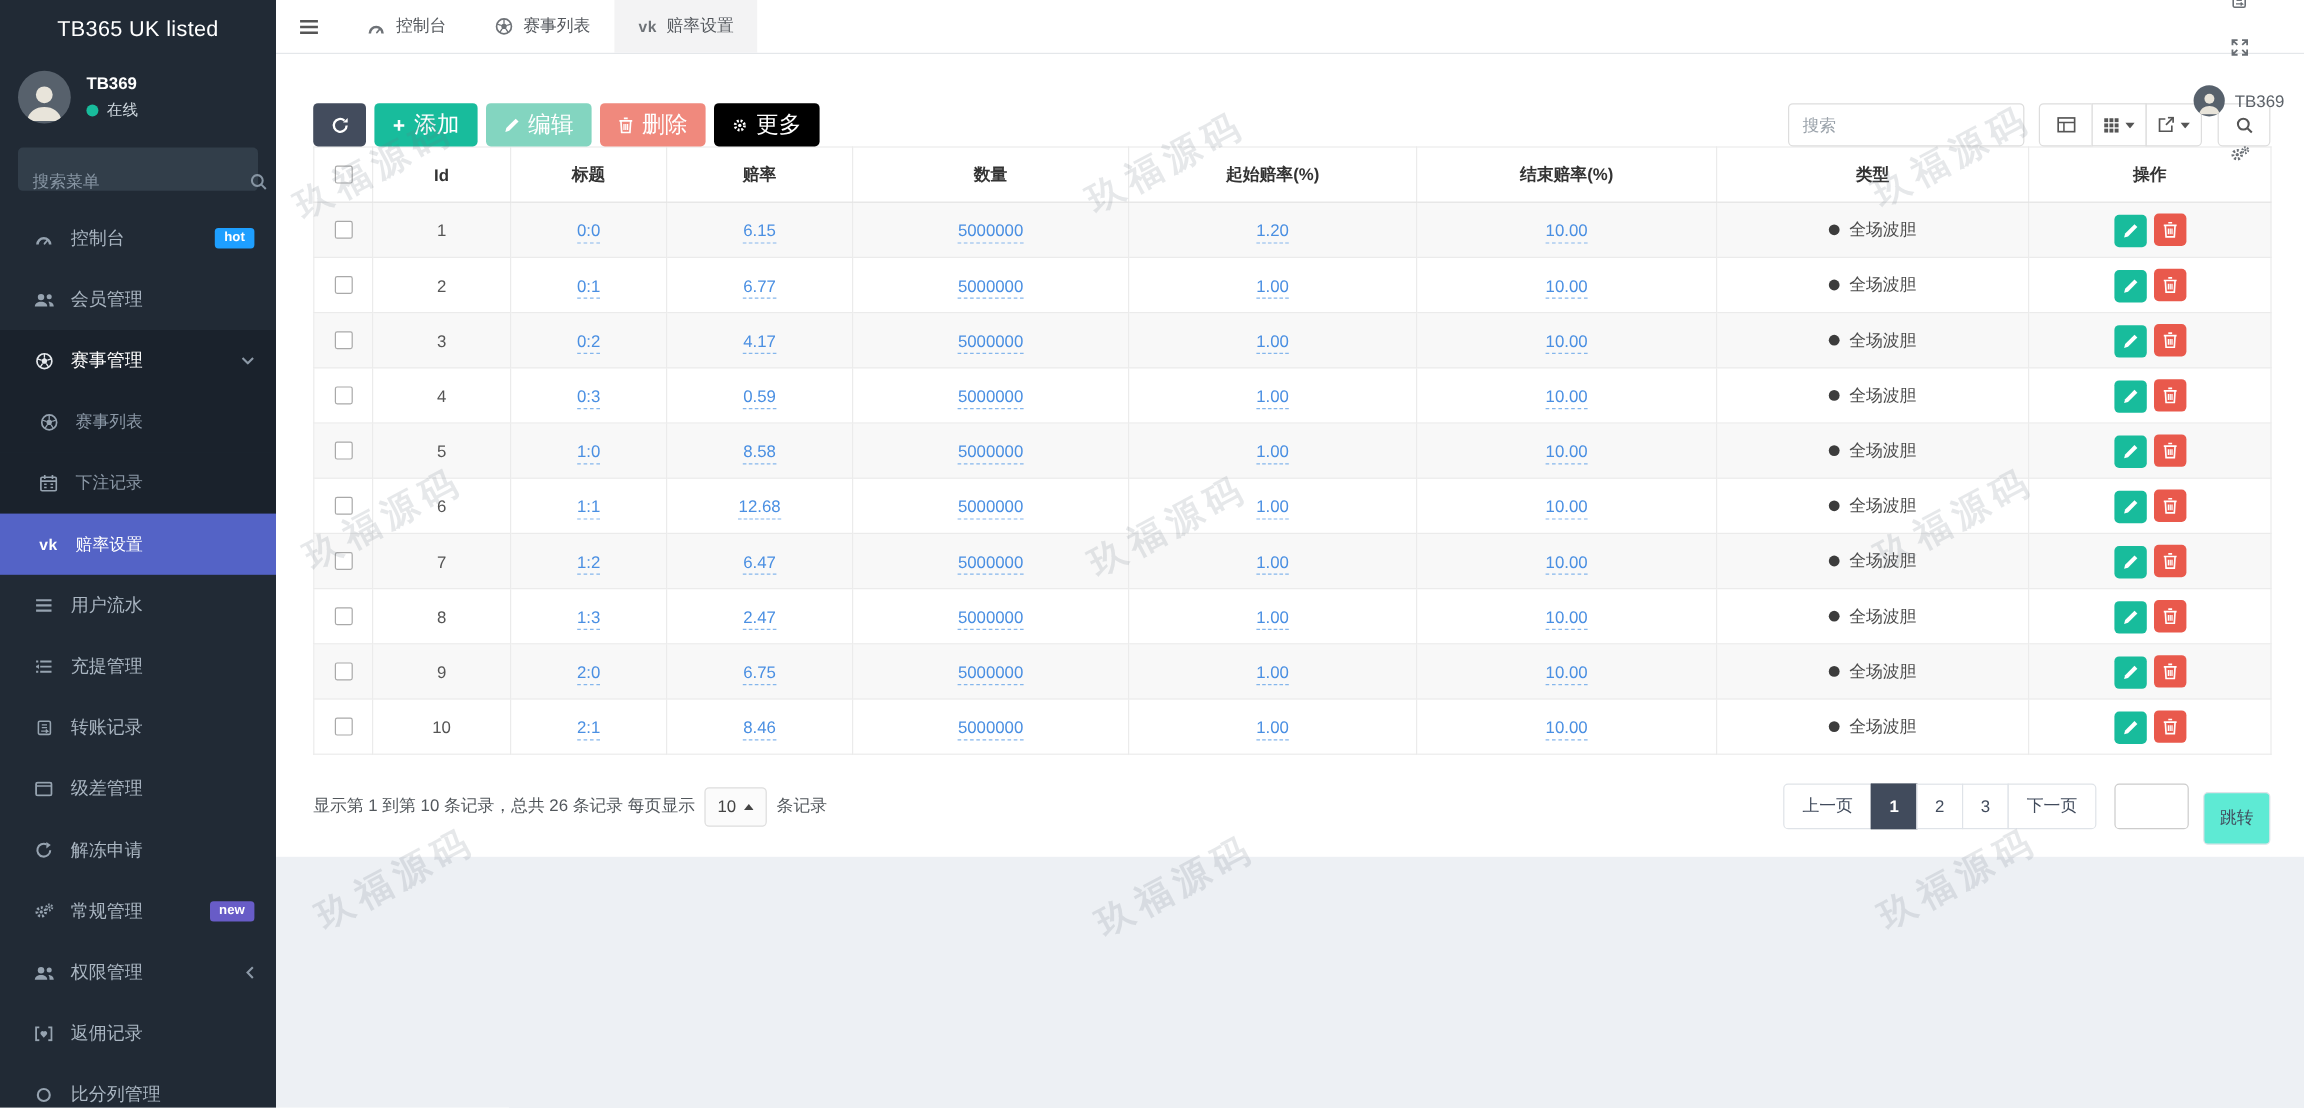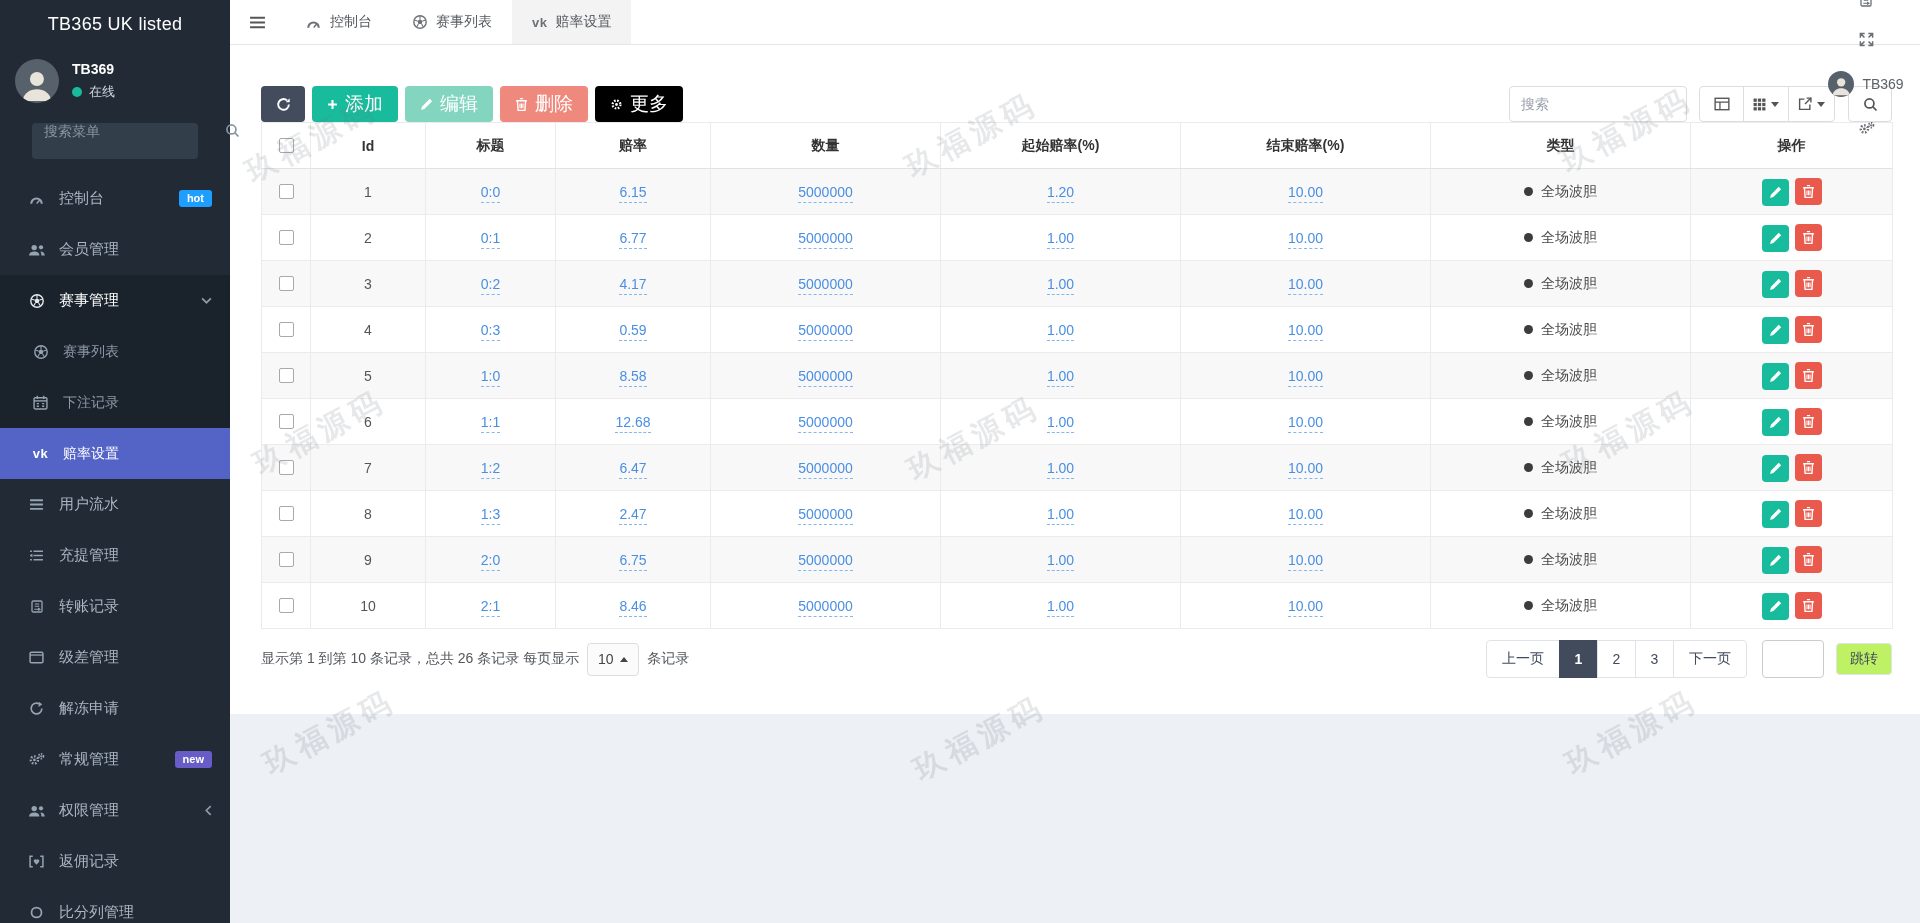--- a/index.html
+++ b/index.html
@@ -11,21 +11,21 @@
   .sidebar { position:fixed; left:0; top:0; width:230px; height:923px; background:#212a35; z-index:20; }
   .logo { height:48px; display:flex; align-items:center; justify-content:center; color:#fff; font-size:18px; font-weight:500; letter-spacing:.3px; }
   .userpanel { display:flex; align-items:center; padding:11px 15px 12px; }
   .avatar { width:44px; height:44px; border-radius:50%; background:#57616c; display:flex; align-items:flex-end; justify-content:center; overflow:hidden; flex:none; }
   .avatar svg { width:86%; height:86%; }
   .avatar.sm { width:26px; height:26px; }
   .uinfo { margin-left:13px; }
   .uname { color:#fff; font-weight:bold; font-size:14px; }
   .ustatus { display:flex; align-items:center; gap:7px; color:#cfd8df; font-size:13px; margin-top:6px; }
   .dot { width:10px; height:10px; border-radius:50%; background:#18bc9c; }
-  .side-search { margin:8px 32px 0; height:36px; background:#323e4a; border-radius:4px; display:flex; align-items:flex-start; padding:0 12px; }
+  .side-search { margin:8px 15px 0; height:36px; background:#323e4a; border-radius:4px; display:flex; align-items:flex-end; padding:0 12px; }
   .side-search input { flex:1; background:transparent; border:none; outline:none; color:#c6cfd6; font-size:14px; font-family:inherit; }
   .side-search input::placeholder { color:#8795a3; }
   .side-search .mag { color:#8795a3; }
   .menu { margin-top:14px; }
   .side-item { height:51px; display:flex; align-items:center; padding:0 18px 0 26px; color:#aab6c2; font-size:15px; cursor:pointer; }
   .side-item .s-icon { width:21px; margin-right:12px; display:flex; justify-content:center; color:#96a3b0; }
   .side-item.grp { background:#1a222c; }
   .side-item.parent { color:#fff; } .side-item.parent .s-icon { color:#e6eaee; }
   .side-item.sub { padding-left:30px; color:#8c99a7; font-size:14px; }
   .side-item.active { background:#5463c6; color:#fff; } .side-item.active .s-icon { color:#fff; }
@@ -51,21 +51,21 @@
   .card { background:#fff; width:100%; height:669px; padding:41px 28px 0 31px; }
   .toolbar { display:flex; align-items:center; }
   .btn { height:36px; border:none; border-radius:4px; color:#fff; font-size:19px; font-family:inherit; display:inline-flex; align-items:center; gap:7px; padding:0 15px; margin-right:7px; cursor:pointer; }
   .btn .b-icon { display:flex; }
   .btn-refresh { background:#434c5d; width:44px; justify-content:center; padding:0; }
   .btn-add { background:#18bc9c; }
   .btn-edit { background:#83d5c0; }
   .btn-del  { background:#f0897d; }
   .btn-more { background:#000000; margin-right:0; }
   .toolbar-right { margin-left:auto; display:flex; align-items:center; }
-  .search-input { width:178px; height:36px; border:1px solid #ddd; border-radius:4px; padding:0 11px; font-size:14px; color:#333; font-family:inherit; outline:none; }
+  .search-input { width:197px; height:36px; border:1px solid #ddd; border-radius:4px; padding:0 11px; font-size:14px; color:#333; font-family:inherit; outline:none; }
   .search-input::placeholder { color:#9aa2aa; }
   .vgroup { display:flex; margin-left:13px; }
   .vbtn { height:36px; min-width:45px; padding:0 9px; border:1px solid #ddd; background:#fff; color:#555; display:flex; align-items:center; justify-content:center; gap:5px; margin-left:-1px; cursor:pointer; }
   .vbtn.first { border-radius:4px 0 0 4px; } .vbtn.last { border-radius:0 4px 4px 0; }
   .sbtn { margin-left:13px; width:44px; height:36px; border:1px solid #ddd; border-radius:4px; background:#fff; color:#555; display:flex; align-items:center; justify-content:center; cursor:pointer; }
 
   
   table { width:100%; border-collapse:collapse; table-layout:fixed; }
   th, td { height:46px; border:1px solid #ebebeb; text-align:center; font-size:14px; vertical-align:middle; }
   th { font-weight:bold; color:#333; border-bottom-color:#e2e2e2; }
@@ -82,21 +82,21 @@
   .pg-row { display:flex; align-items:center; margin-top:11px; }
   .pg-info { display:flex; align-items:center; gap:8px; color:#52575c; }
   .per-page { height:33px; min-width:52px; padding:0 9px; border:1px solid #ddd; border-radius:4px; background:#fbfbfb; display:flex; align-items:center; justify-content:center; gap:7px; color:#444; cursor:pointer; }
   .pg-ctrl { margin-left:auto; display:flex; align-items:center; }
   .pg-btn { height:38px; padding:0 15px; border:1px solid #dfe3e8; background:#fff; color:#414b5c; font-size:14px; font-family:inherit; display:flex; align-items:center; justify-content:center; margin-left:-1px; cursor:pointer; }
   .pg-btn.num { padding:0; width:39px; }
   .pg-btn.active { background:#414b5c; border-color:#414b5c; color:#fff; font-weight:bold; }
   .pg-btn.first { border-radius:4px 0 0 4px; margin-left:0; } .pg-btn.last { border-radius:0 4px 4px 0; }
   .pg-nums { display:flex; }
   .jump-input { width:62px; height:38px; border:1px solid #ccc; border-radius:4px; margin-left:15px; padding:0 8px; font-family:inherit; font-size:14px; outline:none; }
-  .jump-btn { height:32px; padding:0 13px; margin-left:12px; border:1px solid #dfe3e8; border-radius:4px; background:#bef264; color:#414b5c; font-size:14px; font-family:inherit; cursor:pointer; }
+  .jump-btn { height:44px; padding:0 13px; margin-left:12px; border:1px solid #dfe3e8; border-radius:4px; background:#5eead4; color:#414b5c; font-size:14px; font-family:inherit; cursor:pointer;margin-top:20px; }
 
   
   .wm-layer { position:fixed; inset:0; pointer-events:none; z-index:60; }
   .wm { position:absolute; font-size:30px; font-weight:bold; letter-spacing:6px; color:rgba(108,118,133,0.17); transform:rotate(-28deg); white-space:nowrap; }
 </style>
 </head>
 <body>
 
 <aside class="sidebar">
   <div class="logo">TB365 UK listed</div>

